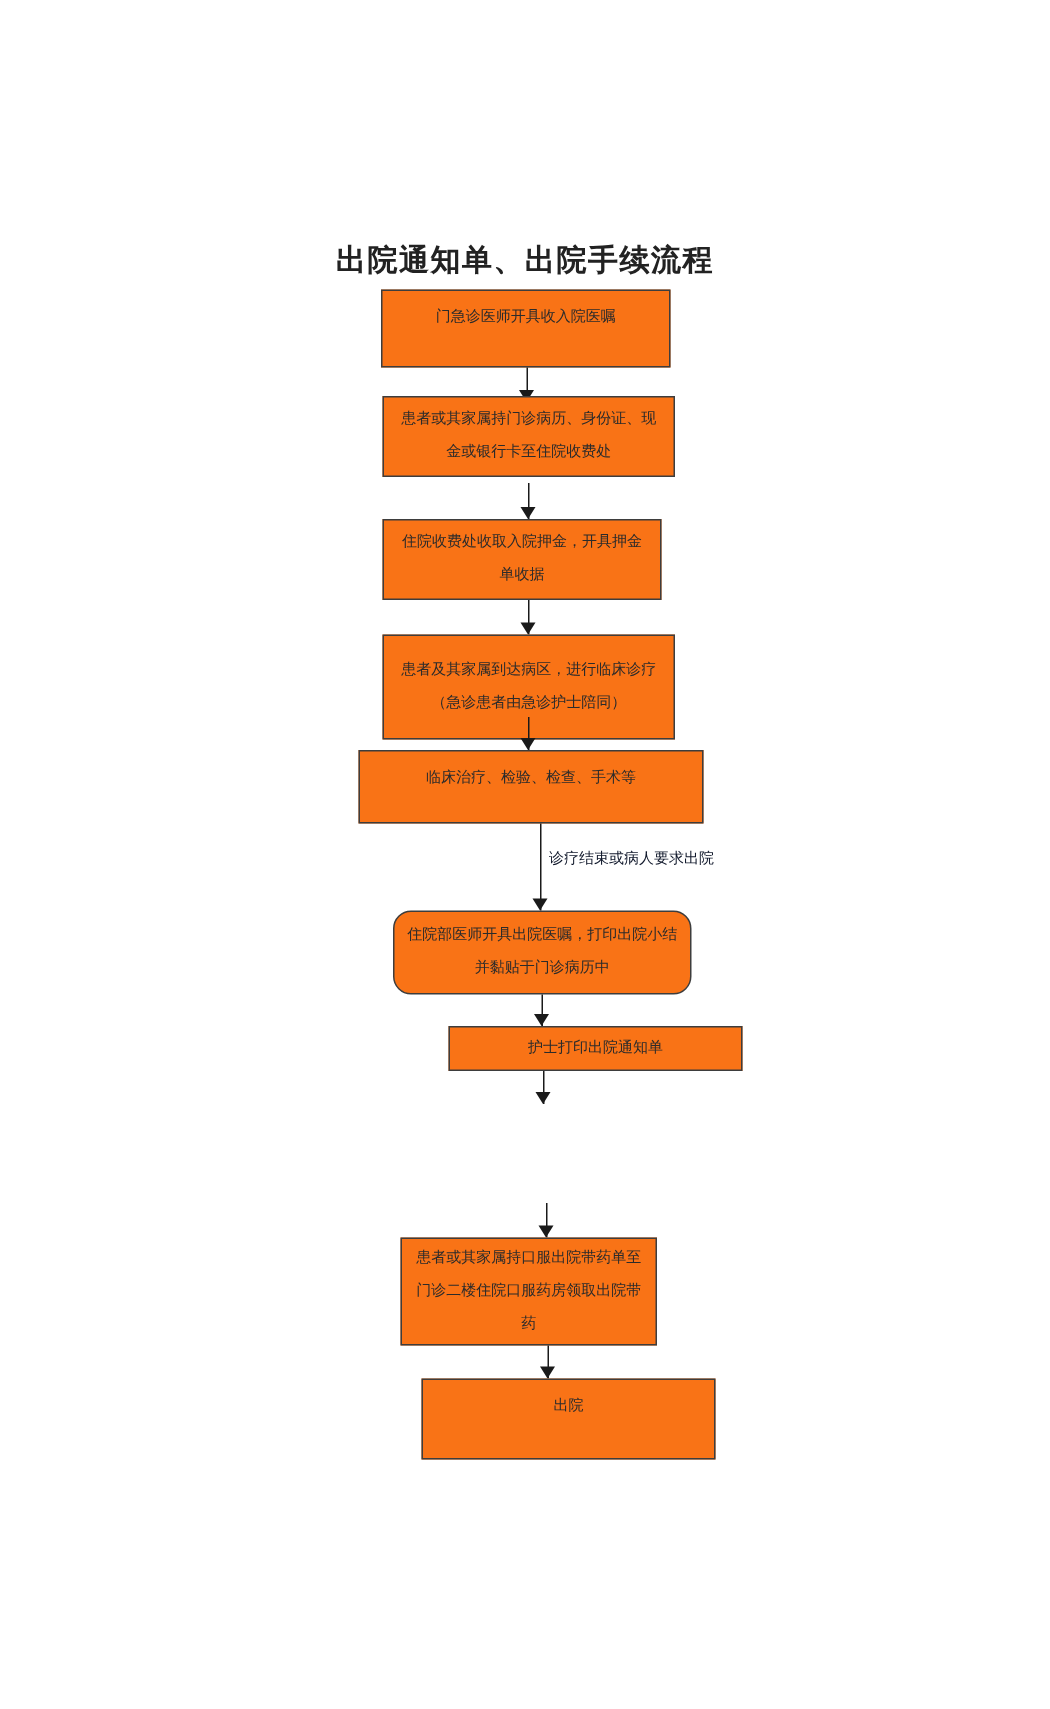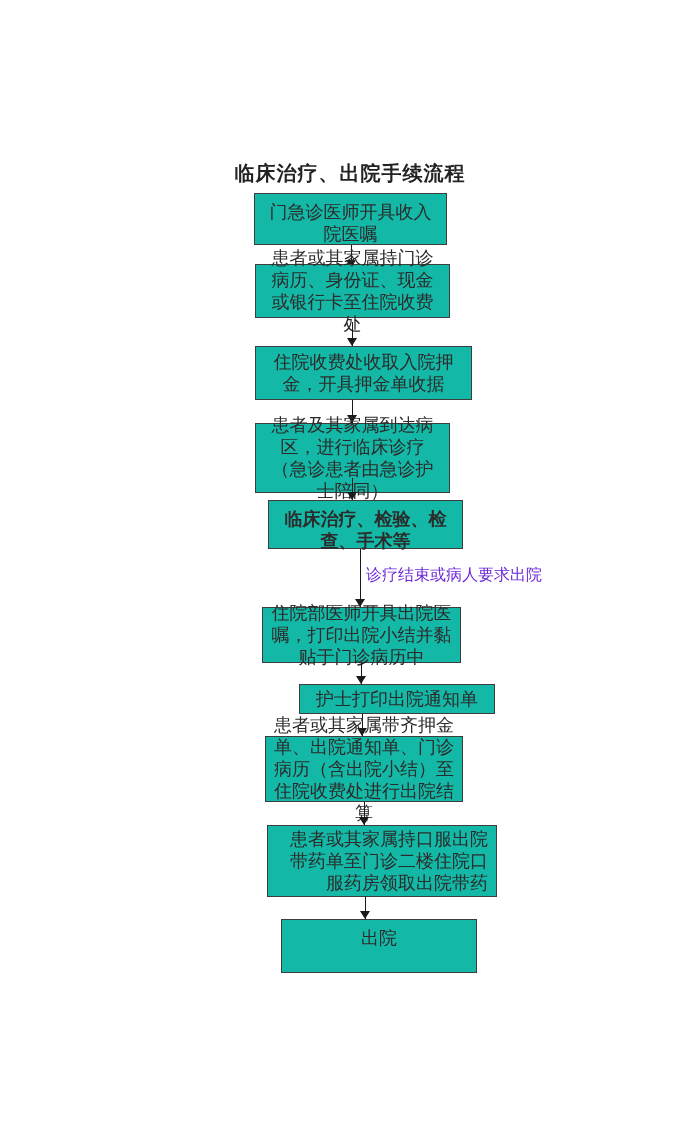--- a/index.html
+++ b/index.html
@@ -24,43 +24,43 @@
     text-align: center;
     font-size: 20px;
     font-weight: 600;
     letter-spacing: 1px;
     color: #222222;
   }
   .flow-box {
     position: absolute;
     box-sizing: border-box;
     border: 1px solid #3d3d3d;
-    background: #14b8a6;
+    background: #f97316;
     display: flex;
     align-items: center;
     justify-content: center;
     text-align: center;
-    font-size: 18px;
+    font-size: 10px;
     line-height: 22px;
     padding: 2px 8px;
     color: #2b2b2b;
   }
   .flow-box.top-align {
     align-items: flex-start;
     padding-top: 7px;
   }
   .b1  { left: 254px; top: 193px; width: 193px; height: 52px; }
   .b2  { left: 255px; top: 264px; width: 195px; height: 54px; }
-  .b3  { left: 255px; top: 346px; width: 217px; height: 54px; }
+  .b3  { left: 255px; top: 346px; width: 186px; height: 54px; }
   .b4  { left: 255px; top: 423px; width: 195px; height: 70px; }
-  .b5  { left: 268px; top: 500px; width: 195px; height: 49px; font-weight: bold; }
-  .b6  { left: 262px; top: 607px; width: 199px; height: 56px; }
+  .b5  { left: 239px; top: 500px; width: 230px; height: 49px; }
+  .b6  { left: 262px; top: 607px; width: 199px; height: 56px; border-radius: 12px; }
   .b7  { left: 262px; top: 684px; width: 196px; height: 30px; margin-left: 37px; }
   .b8  { left: 265px; top: 736px; width: 198px; height: 66px; }
-  .b9  { left: 267px; top: 825px; width: 230px; height: 72px; text-align: right; }
+  .b9  { left: 267px; top: 825px; width: 171px; height: 72px; }
   .b10 { left: 281px; top: 919px; width: 196px; height: 54px; }
   .arrow {
     position: absolute;
     width: 1px;
     background: #1a1a1a;
   }
   .arrow::after {
     content: "";
     position: absolute;
     bottom: 0;
@@ -77,31 +77,31 @@
   .a4 { left: 352px; top: 478px; height: 22px; }
   .a5 { left: 360px; top: 549px; height: 58px; }
   .a6 { left: 361px; top: 663px; height: 21px; }
   .a7 { left: 362px; top: 714px; height: 22px; }
   .a8 { left: 364px; top: 802px; height: 23px; }
   .a9 { left: 365px; top: 897px; height: 22px; }
   .edge-label {
     position: absolute;
     left: 366px;
     top: 565px;
-    font-size: 16px;
-    color: #6d28d9;
+    font-size: 10px;
+    color: #0f172a;
     white-space: nowrap;
   }
 </style>
 </head>
 <body>
 
 <div class="page">
 
-  <div class="page-title">临床治疗、出院手续流程</div>
+  <div class="page-title">出院通知单、出院手续流程</div>
 
   <div class="flow-box b1 top-align">门急诊医师开具收入院医嘱</div>
   <div class="arrow a1"></div>
 
   <div class="flow-box b2">患者或其家属持门诊病历、身份证、现金或银行卡至住院收费处</div>
   <div class="arrow a2"></div>
 
   <div class="flow-box b3">住院收费处收取入院押金，开具押金单收据</div>
   <div class="arrow a3"></div>
 
@@ -111,21 +111,20 @@
   <div class="flow-box b5 top-align">临床治疗、检验、检查、手术等</div>
   <div class="arrow a5"></div>
   <div class="edge-label">诊疗结束或病人要求出院</div>
 
   <div class="flow-box b6">住院部医师开具出院医嘱，打印出院小结并黏贴于门诊病历中</div>
   <div class="arrow a6"></div>
 
   <div class="flow-box b7">护士打印出院通知单</div>
   <div class="arrow a7"></div>
 
-  <div class="flow-box b8">患者或其家属带齐押金单、出院通知单、门诊病历（含出院小结）至住院收费处进行出院结算</div>
   <div class="arrow a8"></div>
 
   <div class="flow-box b9">患者或其家属持口服出院带药单至门诊二楼住院口服药房领取出院带药</div>
   <div class="arrow a9"></div>
 
   <div class="flow-box b10 top-align">出院</div>
 
 </div>
 
 </body></html>

